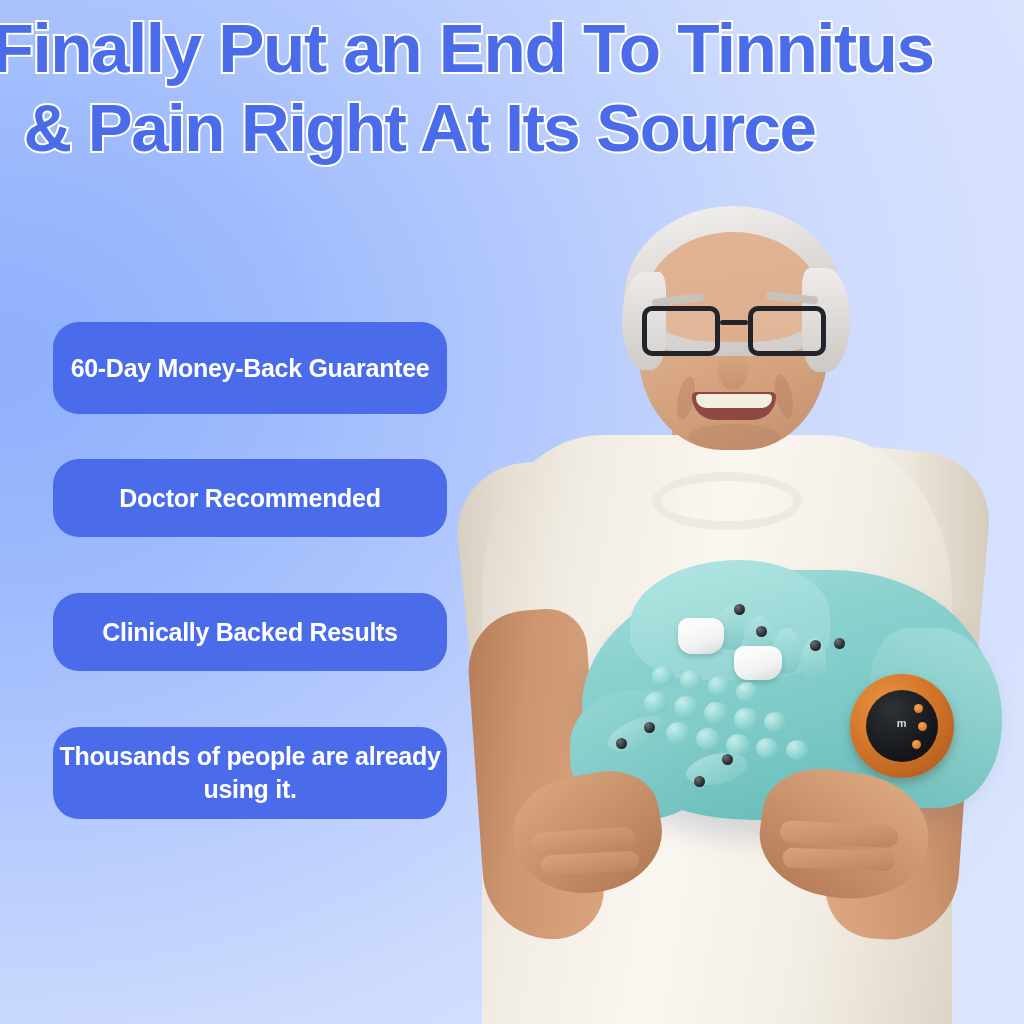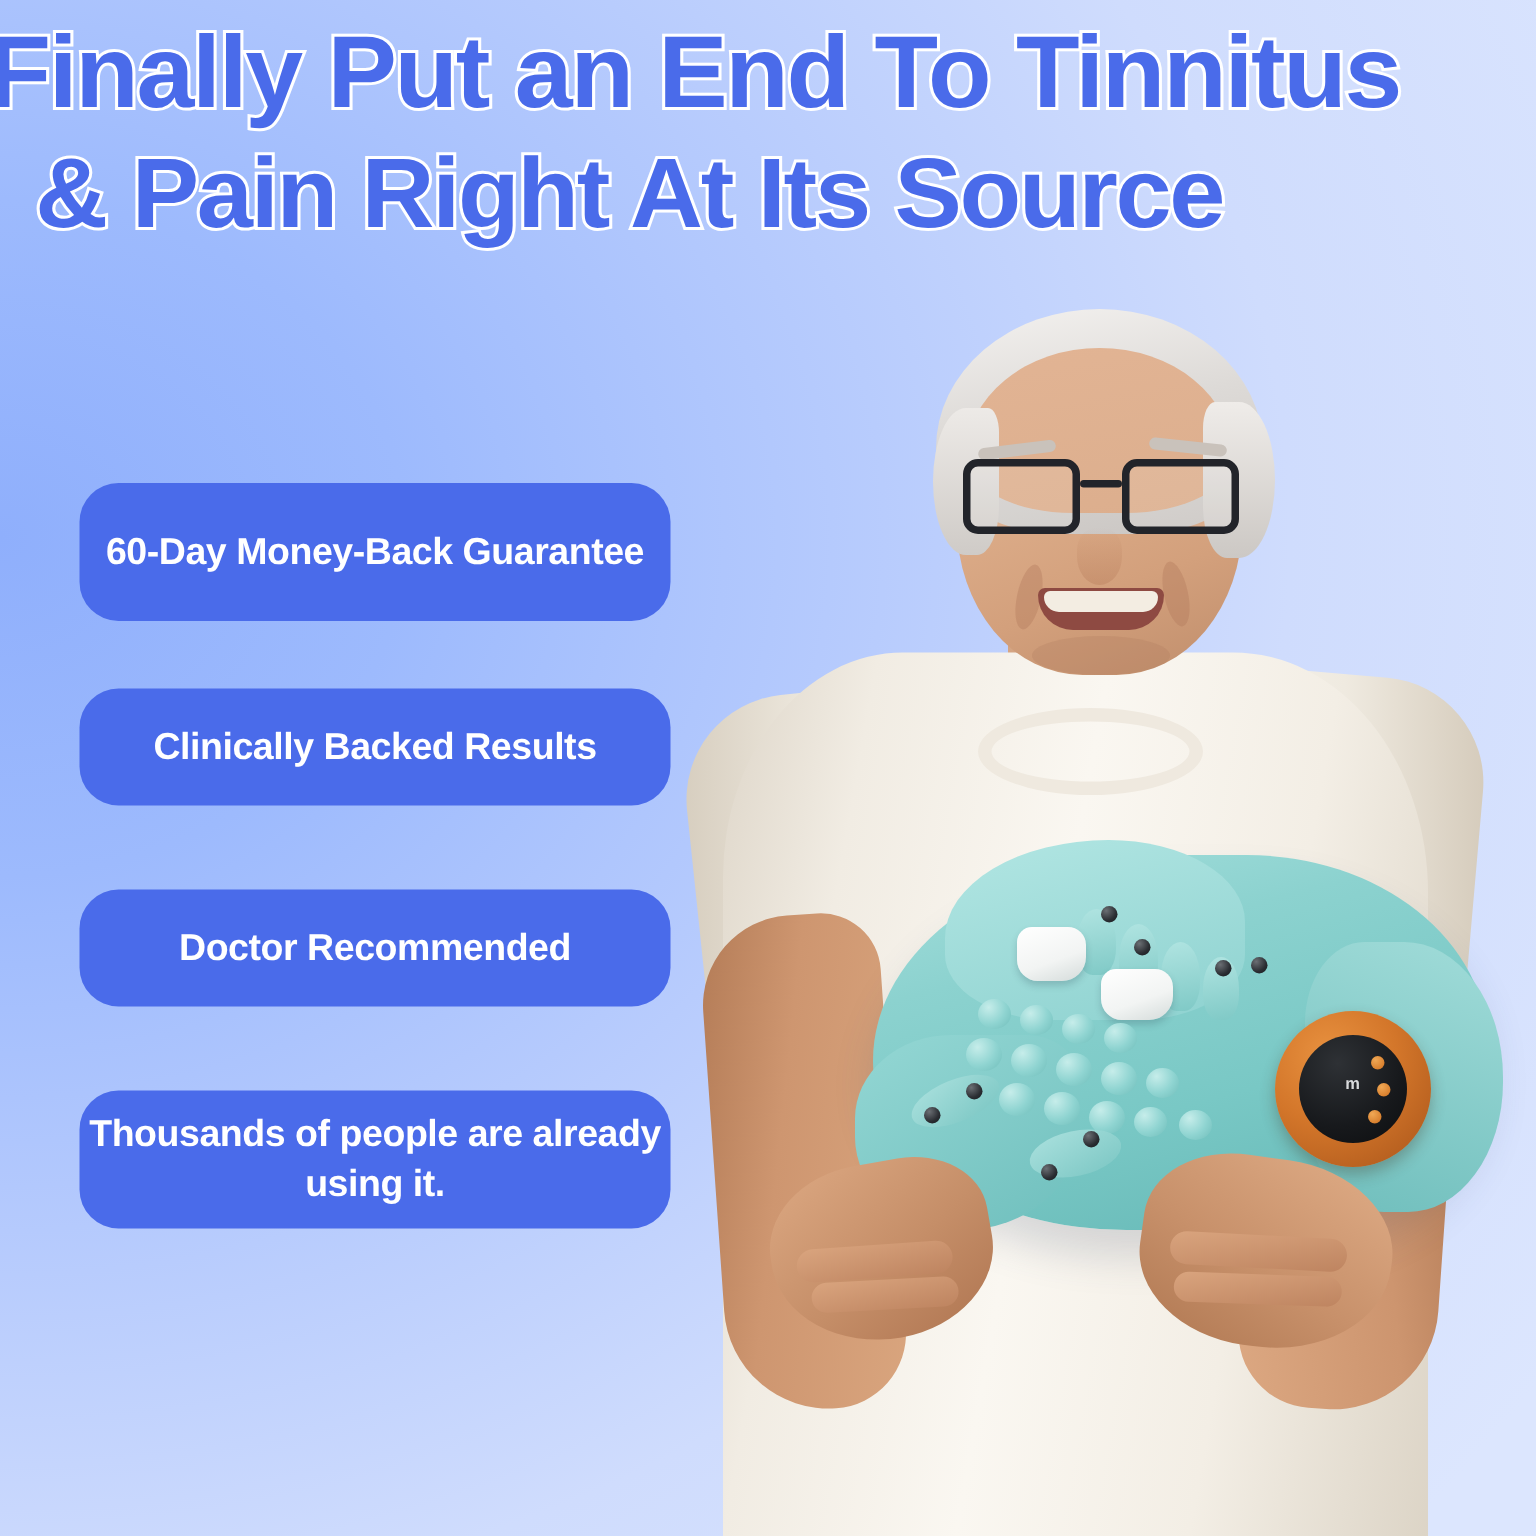--- a/index.html
+++ b/index.html
@@ -472,18 +472,18 @@
     </div>
     <div class="hand-r">
       <div class="finger" style="left:20px;top:52px;width:118px;height:22px;transform:rotate(-5deg);"></div>
       <div class="finger" style="left:26px;top:78px;width:112px;height:20px;transform:rotate(-6deg);"></div>
     </div>
 
   </div>
 
   <div class="pills">
     <div class="pill h2">60-Day Money-Back Guarantee</div>
+    <div class="pill h1">Doctor Recommended</div>
     <div class="pill h1">Clinically Backed Results</div>
-    <div class="pill h1">Doctor Recommended</div>
     <div class="pill h2 last">Thousands of people are already using it.</div>
   </div>
 
 </div>
 
 </body></html>

